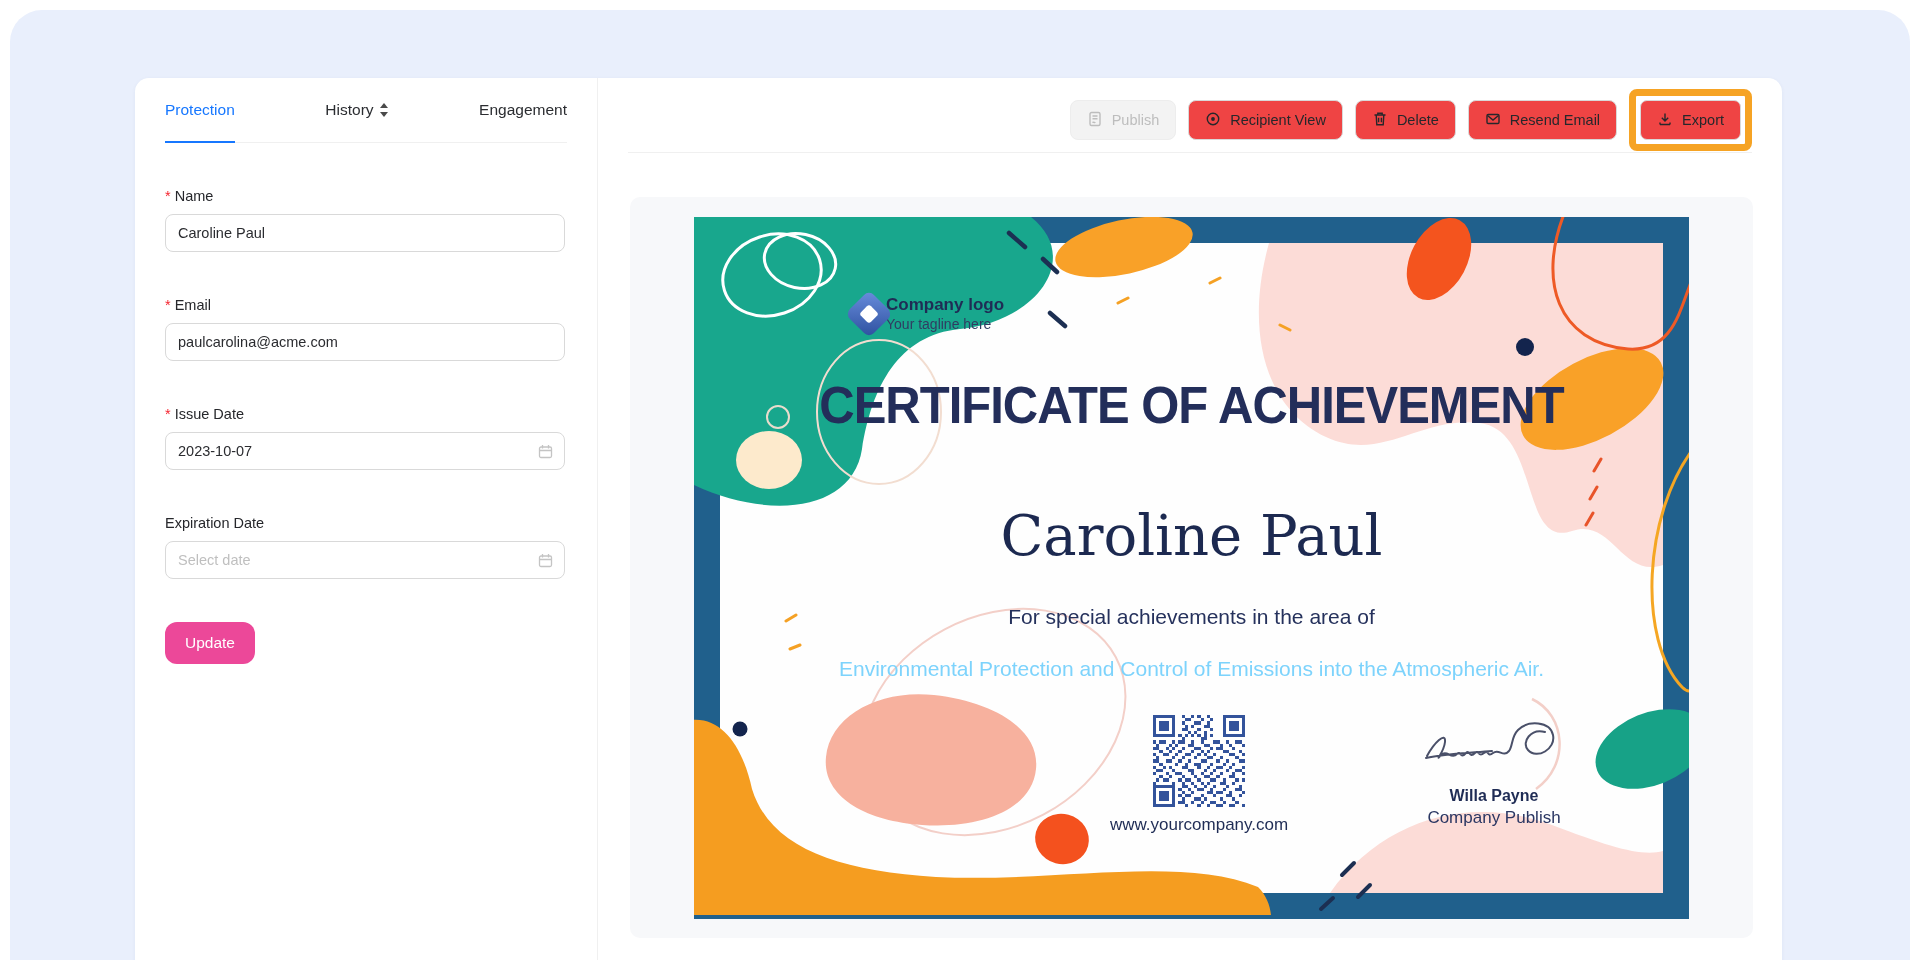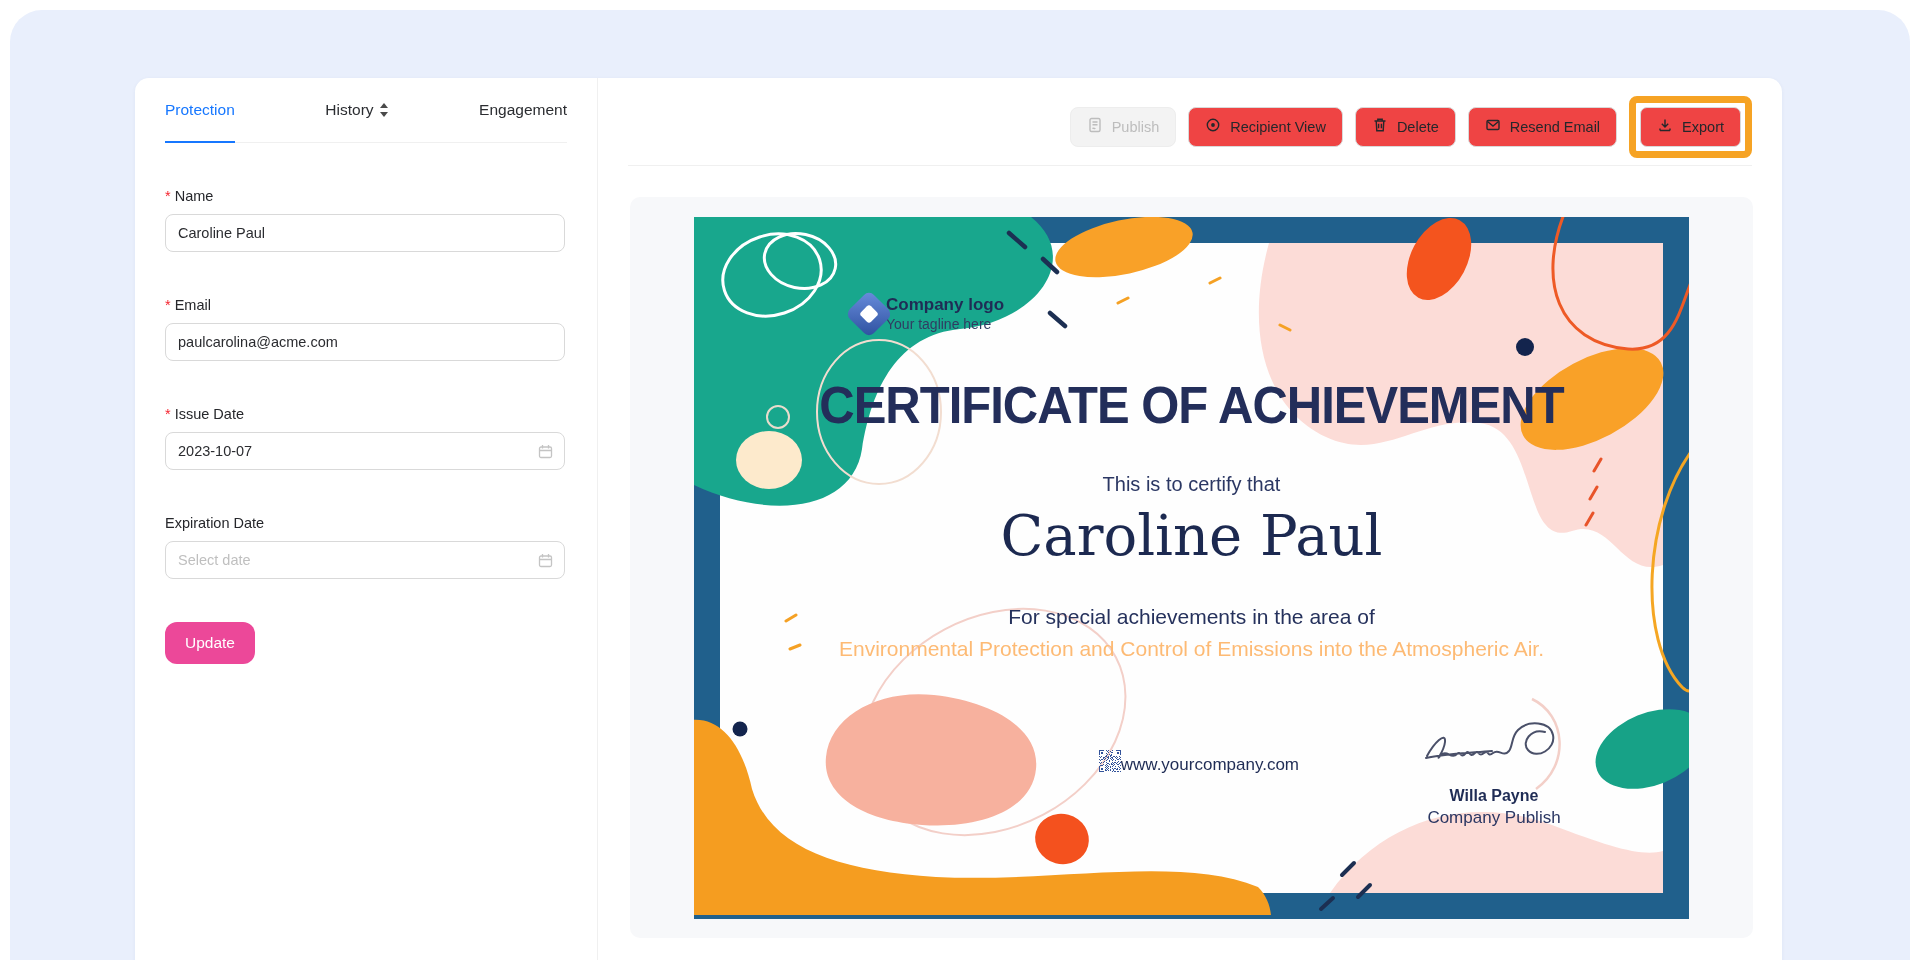--- a/index.html
+++ b/index.html
@@ -22,21 +22,21 @@
   .finput{position:relative;width:400px;height:38px;border:1px solid #d9d9d9;border-radius:8px;background:#fff;
           display:flex;align-items:center;box-sizing:border-box;}
   .finput input{border:none;outline:none;width:100%;height:100%;font:inherit;font-size:14.5px;color:#2b2c30;
                 background:transparent;padding:0 34px 0 12px;border-radius:8px;}
   .finput input::placeholder{color:#bfbfbf;}
   .cal-icon{position:absolute;right:11px;top:11px;color:#c4c4c4;pointer-events:none;}
   .update-btn{margin-top:0;width:90px;height:42px;background:#ec4899;color:#fff;font-size:15.5px;
               border:none;border-radius:12px;cursor:pointer;font-family:inherit;}
   
   .right-panel{position:absolute;left:462px;top:0;right:0;height:100%;}
-  .toolbar{height:88px;margin:0 30px 0 31px;border-bottom:1px solid #f0f0f0;display:flex;align-items:center;
+  .toolbar{height:75px;margin:0 30px 0 31px;border-bottom:1px solid #f0f0f0;display:flex;align-items:center;
            justify-content:flex-end;gap:12px;padding-top:10px;box-sizing:border-box;}
   .tbtn{height:40px;display:inline-flex;align-items:center;gap:9px;padding:0 16px;border:1px solid #d9d9d9;
         border-radius:8px;background:#ef4444;font-size:14.5px;color:#26272b;cursor:pointer;font-family:inherit;white-space:nowrap;}
   .tbtn.disabled{background:#f3f3f3;color:#bdbdbd;border-color:#ededed;cursor:not-allowed;}
   .export-ring{border:7px solid #f6a324;border-radius:8px;padding:4px;display:inline-flex;background:#fff;}
   .preview{position:absolute;left:33px;top:119px;width:1123px;height:741px;background:#f7f8fa;border-radius:10px;
            display:flex;align-items:center;justify-content:center;}
   
   .cert{position:relative;width:995px;height:702px;background:#20608c;overflow:hidden;flex:none;}
   .cert-inner{position:absolute;left:26px;top:26px;right:26px;bottom:26px;background:#fefefe;}
@@ -46,22 +46,22 @@
                 background:linear-gradient(135deg,#6a8edd,#2c4f9e);position:relative;flex:none;}
   .logo-diamond::after{content:"";position:absolute;left:10px;top:10px;width:14px;height:14px;background:#fff;border-radius:3px;}
   .logo-t1{font-size:17px;font-weight:700;color:#1f2c55;line-height:20px;}
   .logo-t2{font-size:14px;color:#303c62;line-height:18px;}
   .cert-title{position:absolute;left:0;right:0;top:160px;text-align:center;font-size:49px;font-weight:800;
               letter-spacing:-1px;color:#232e5a;transform:scaleY(1.04);}
   .cert-certify{position:absolute;left:0;right:0;top:256px;text-align:center;font-size:20px;color:#2b3763;}
   .cert-name{position:absolute;left:0;right:0;top:286px;text-align:center;font-size:56px;
              font-family:"DejaVu Serif","Liberation Serif",serif;color:#1c2950;}
   .cert-desc1{position:absolute;left:0;right:0;top:388px;text-align:center;font-size:21px;color:#25315c;}
-  .cert-desc2{position:absolute;left:0;right:0;top:420px;text-align:center;font-size:21px;color:#fdba74;}
-  .qr-block{position:absolute;left:405px;top:498px;width:200px;display:flex;flex-direction:row;align-items:center;}
+  .cert-desc2{position:absolute;left:0;right:0;top:440px;text-align:center;font-size:21px;color:#7dd3fc;}
+  .qr-block{position:absolute;left:405px;top:498px;width:200px;display:flex;flex-direction:column;align-items:center;}
   .qr-url{margin-top:8px;font-size:17px;color:#1f2c55;}
   .sig-block{position:absolute;left:700px;top:498px;width:200px;text-align:center;}
   .sig-name{font-size:16px;font-weight:700;color:#1f2c55;margin-top:8px;}
   .sig-title{font-size:17px;color:#2b3763;margin-top:3px;}
 </style>
 </head>
 <body>
 
 <div class="app-bg"></div>
 <div class="card">
@@ -243,21 +243,20 @@
 
         <div class="cert-logo">
           <div class="logo-diamond"></div>
           <div>
             <div class="logo-t1">Company logo</div>
             <div class="logo-t2">Your tagline here</div>
           </div>
         </div>
 
         <div class="cert-title">CERTIFICATE OF ACHIEVEMENT</div>
-        <div class="cert-certify">This is to certify that</div>
         <div class="cert-name">Caroline Paul</div>
         <div class="cert-desc1">For special achievements in the area of</div>
         <div class="cert-desc2">Environmental Protection and Control of Emissions into the Atmospheric Air.</div>
 
         <div class="qr-block">
           <svg width="92" height="92" viewBox="0 0 29 29" shape-rendering="crispEdges">
             <g fill="#33539b">
               <path d="M0 0h7v7h-7z"></path>
                 <path d="M22 0h7v7h-7z"></path>
                 <path d="M0 22h7v7h-7z"></path>

